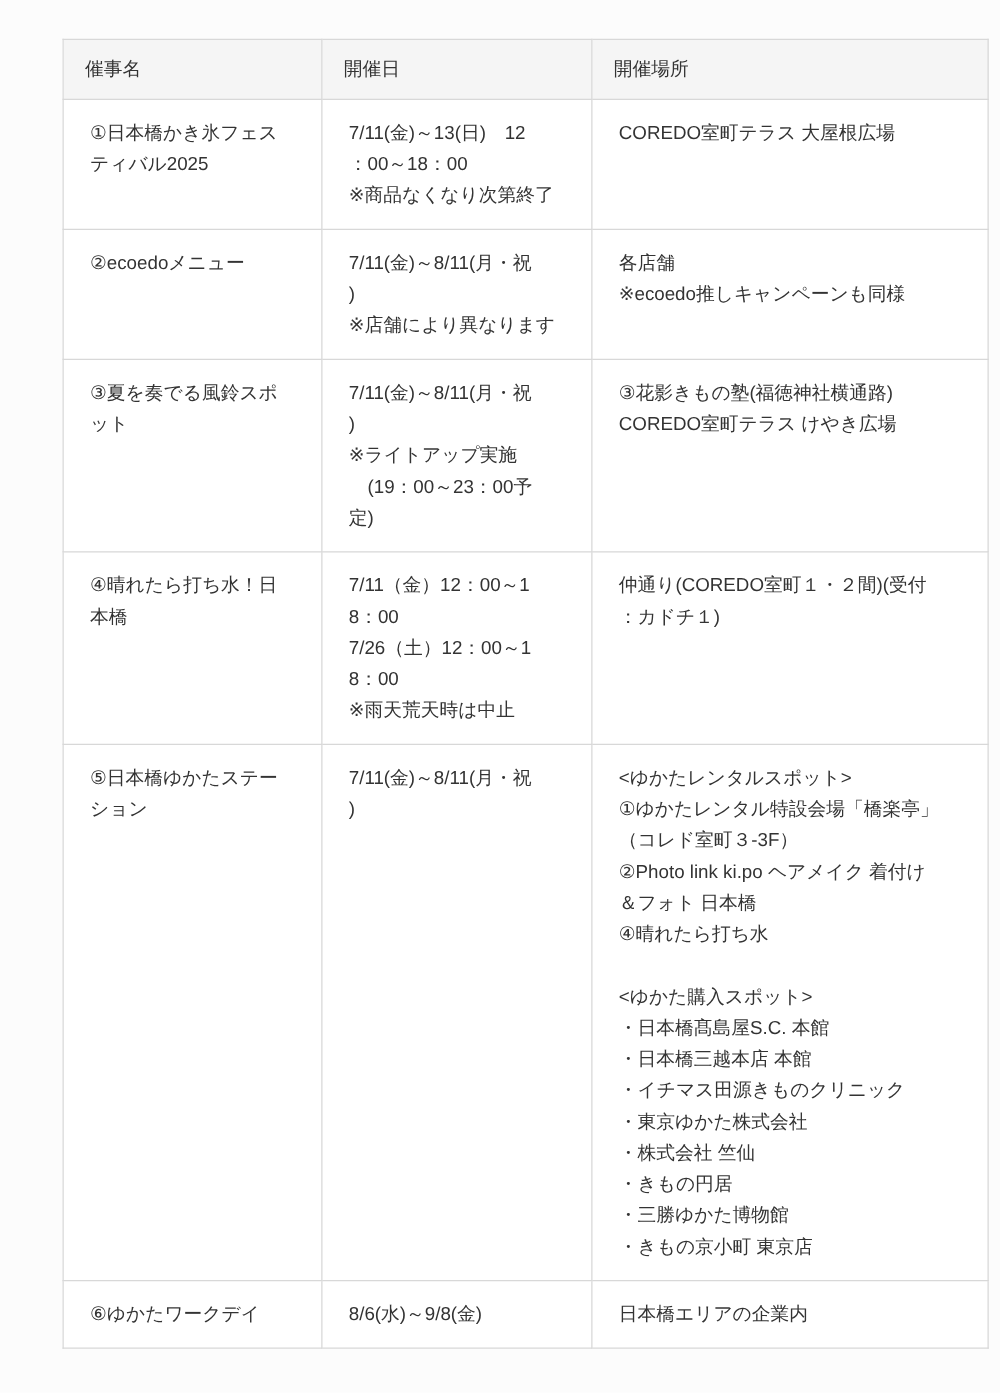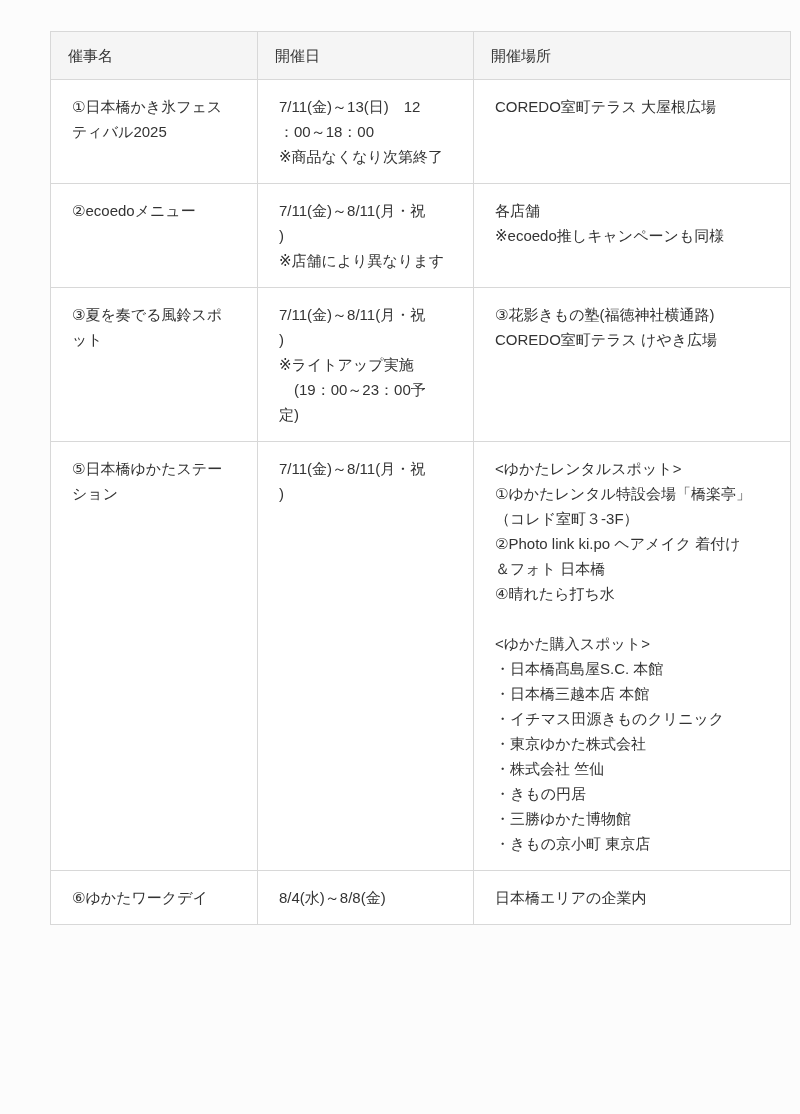--- a/index.html
+++ b/index.html
@@ -103,20 +103,37 @@
             <div class="line">　(19：00～23：00予</div>
             <div class="line">定)</div>
           </td>
           <td>
             <div class="line">③花影きもの塾(福徳神社横通路)</div>
             <div class="line">COREDO室町テラス けやき広場</div>
           </td>
         </tr>
         <tr>
           <td>
+            <div class="line">④晴れたら打ち水！日</div>
+            <div class="line">本橋</div>
+          </td>
+          <td>
+            <div class="line">7/11（金）12：00～1</div>
+            <div class="line">8：00</div>
+            <div class="line">7/26（土）12：00～1</div>
+            <div class="line">8：00</div>
+            <div class="line">※雨天荒天時は中止</div>
+          </td>
+          <td>
+            <div class="line">仲通り(COREDO室町１・２間)(受付</div>
+            <div class="line">：カドチ１)</div>
+          </td>
+        </tr>
+        <tr>
+          <td>
             <div class="line">⑤日本橋ゆかたステー</div>
             <div class="line">ション</div>
           </td>
           <td>
             <div class="line">7/11(金)～8/11(月・祝</div>
             <div class="line">)</div>
           </td>
           <td>
             <div class="line">&lt;ゆかたレンタルスポット&gt;</div>
             <div class="line">①ゆかたレンタル特設会場「橋楽亭」</div>
@@ -134,21 +151,21 @@
             <div class="line">・きもの円居</div>
             <div class="line">・三勝ゆかた博物館</div>
             <div class="line">・きもの京小町 東京店</div>
           </td>
         </tr>
         <tr>
           <td>
             <div class="line">⑥ゆかたワークデイ</div>
           </td>
           <td>
-            <div class="line">8/4(水)～8/8(金)</div>
+            <div class="line">8/6(水)～9/8(金)</div>
           </td>
           <td>
             <div class="line">日本橋エリアの企業内</div>
           </td>
         </tr>
       </tbody>
   </table>
 </div>
 
 </body></html>

